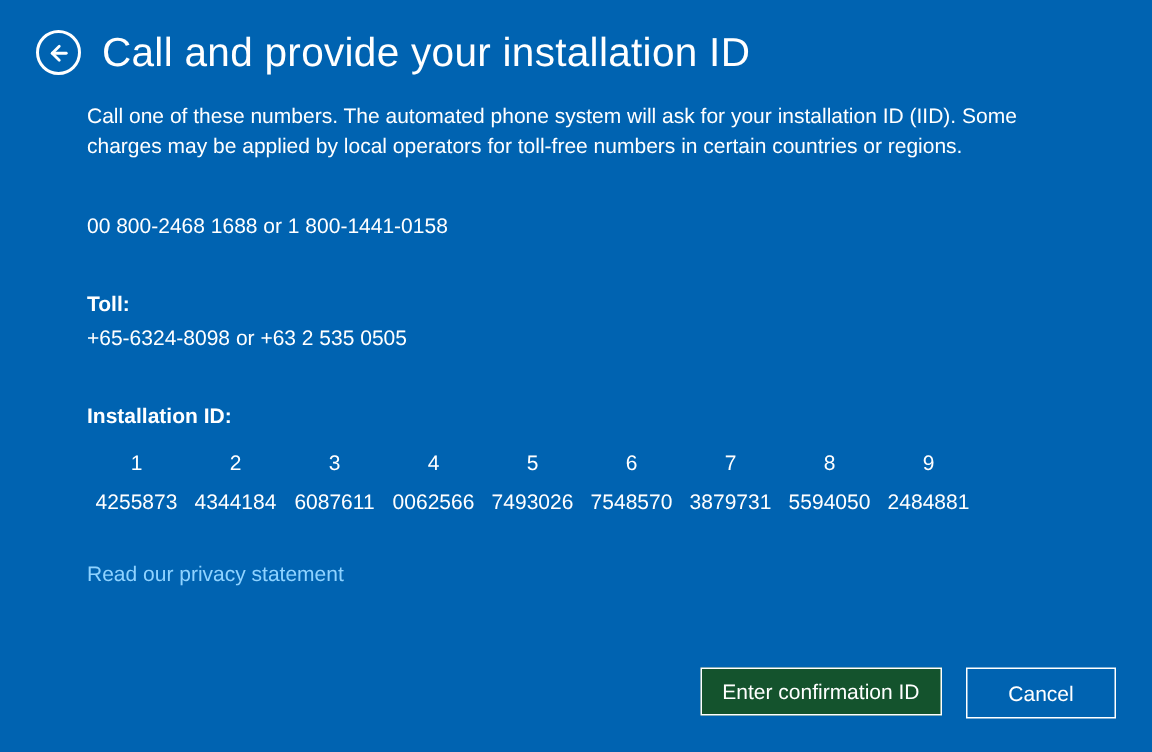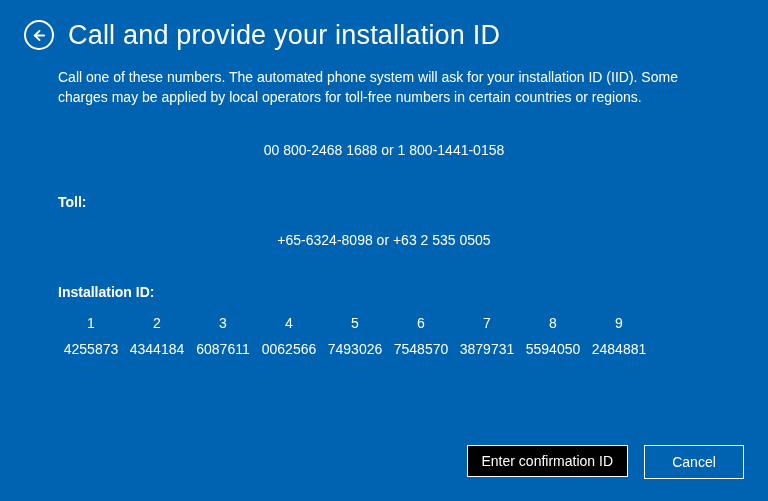--- a/index.html
+++ b/index.html
@@ -34,21 +34,21 @@
     letter-spacing: 0.2px;
   }
   .body {
     padding: 16px 58px 0 58px;
     font-size: 14px;
     line-height: 1.45;
   }
   .instr { max-width: 640px; }
   .section { margin-top: 32px; }
   .section .label { font-weight: 600; }
-  .section .val { margin-top: 18px; text-align: center; }
+  .section .val { margin-top: 3px; }
   .iid-label { font-weight: 700; margin-top: 32px; }
   .iid-table {
     margin-top: 10px;
     display: flex;
   }
   .iid-col {
     width: 66px;
     text-align: center;
     font-size: 14px;
   }
@@ -74,21 +74,21 @@
     display: flex;
     align-items: center;
     justify-content: center;
     font-size: 14px;
     padding: 16px 18px;
     cursor: pointer;
     color: #ffffff;
     background: transparent;
   }
   .btn.primary {
-    background: #000000;
+    background: #14532d;
     border-color: #ffffff;
     padding: 0 14px;
   }
 </style>
 </head>
 <body>
 
 <div class="header">
   <div class="back-btn">
     <span>
@@ -146,18 +146,19 @@
     <div class="iid-col">
       <div class="hdr">8</div>
       <div>5594050</div>
     </div>
     <div class="iid-col">
       <div class="hdr">9</div>
       <div>2484881</div>
     </div>
   </div>
 
+  <div class="privacy">Read our privacy statement</div>
 </div>
 
 <div class="footer">
   <div class="btn primary">Enter confirmation ID</div>
   <div class="btn">Cancel</div>
 </div>
 
 </body></html>

